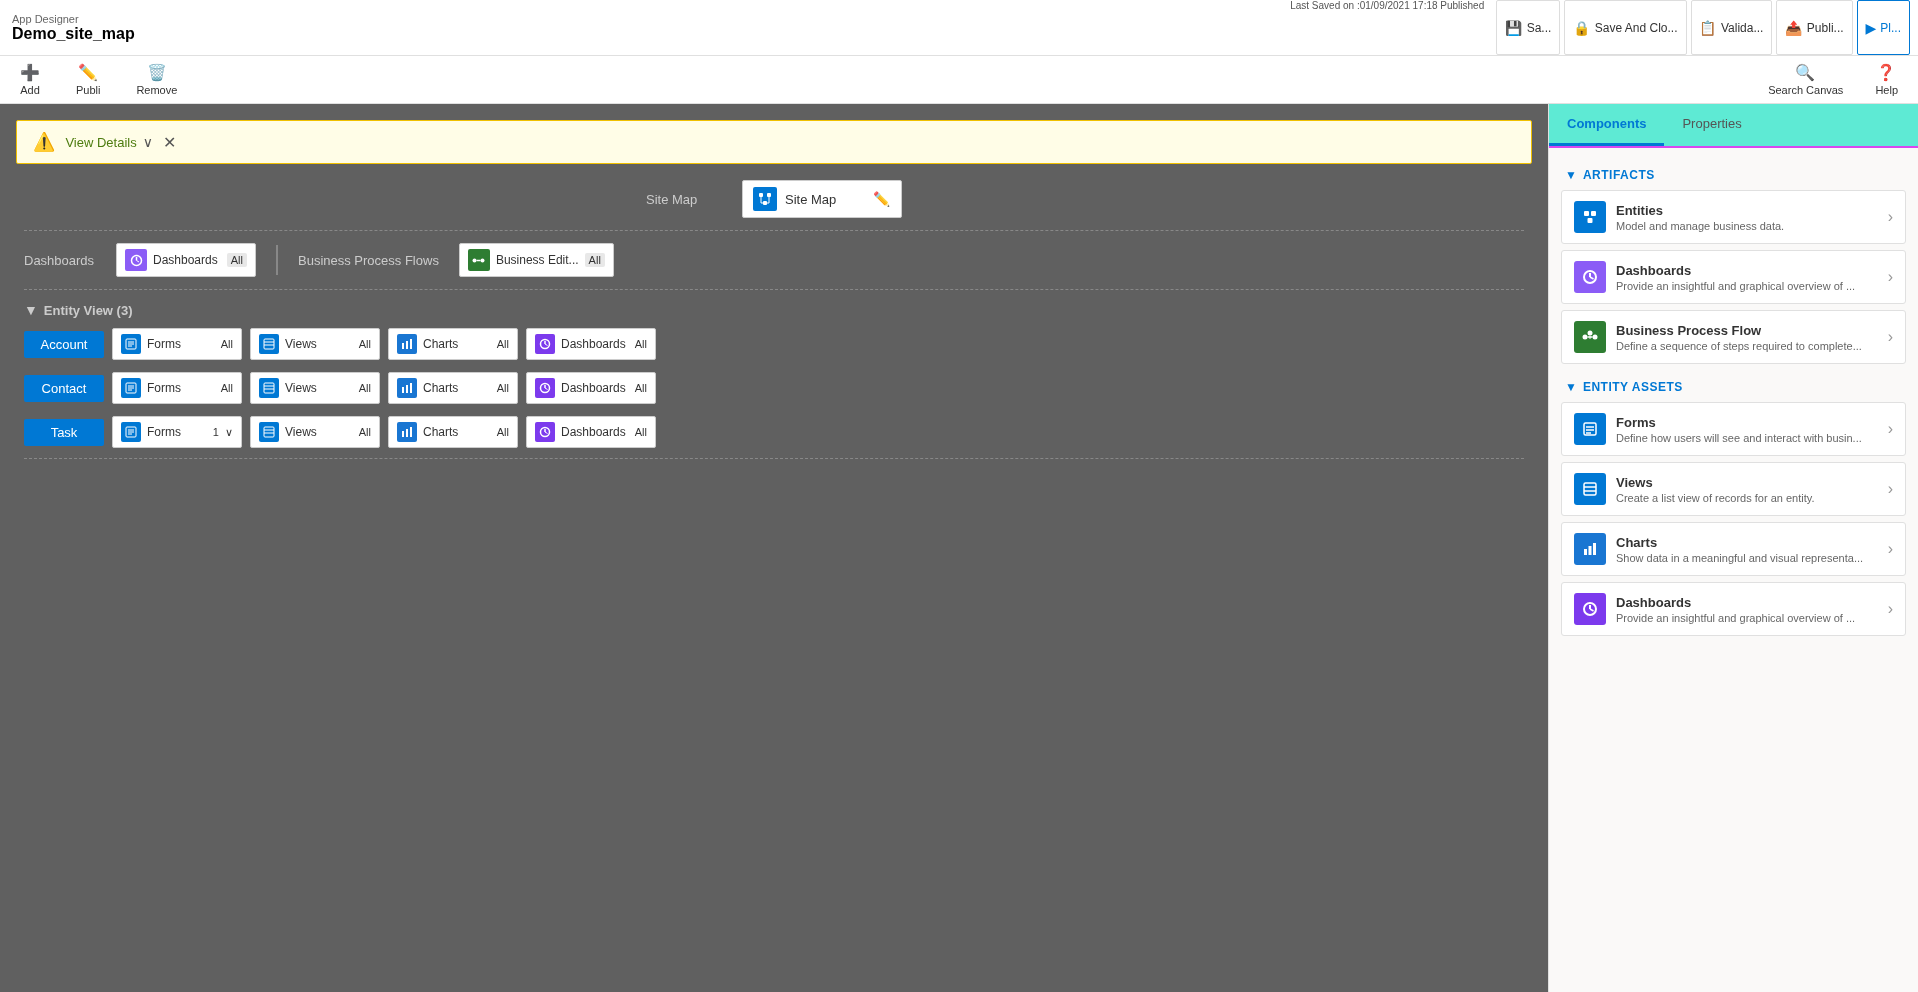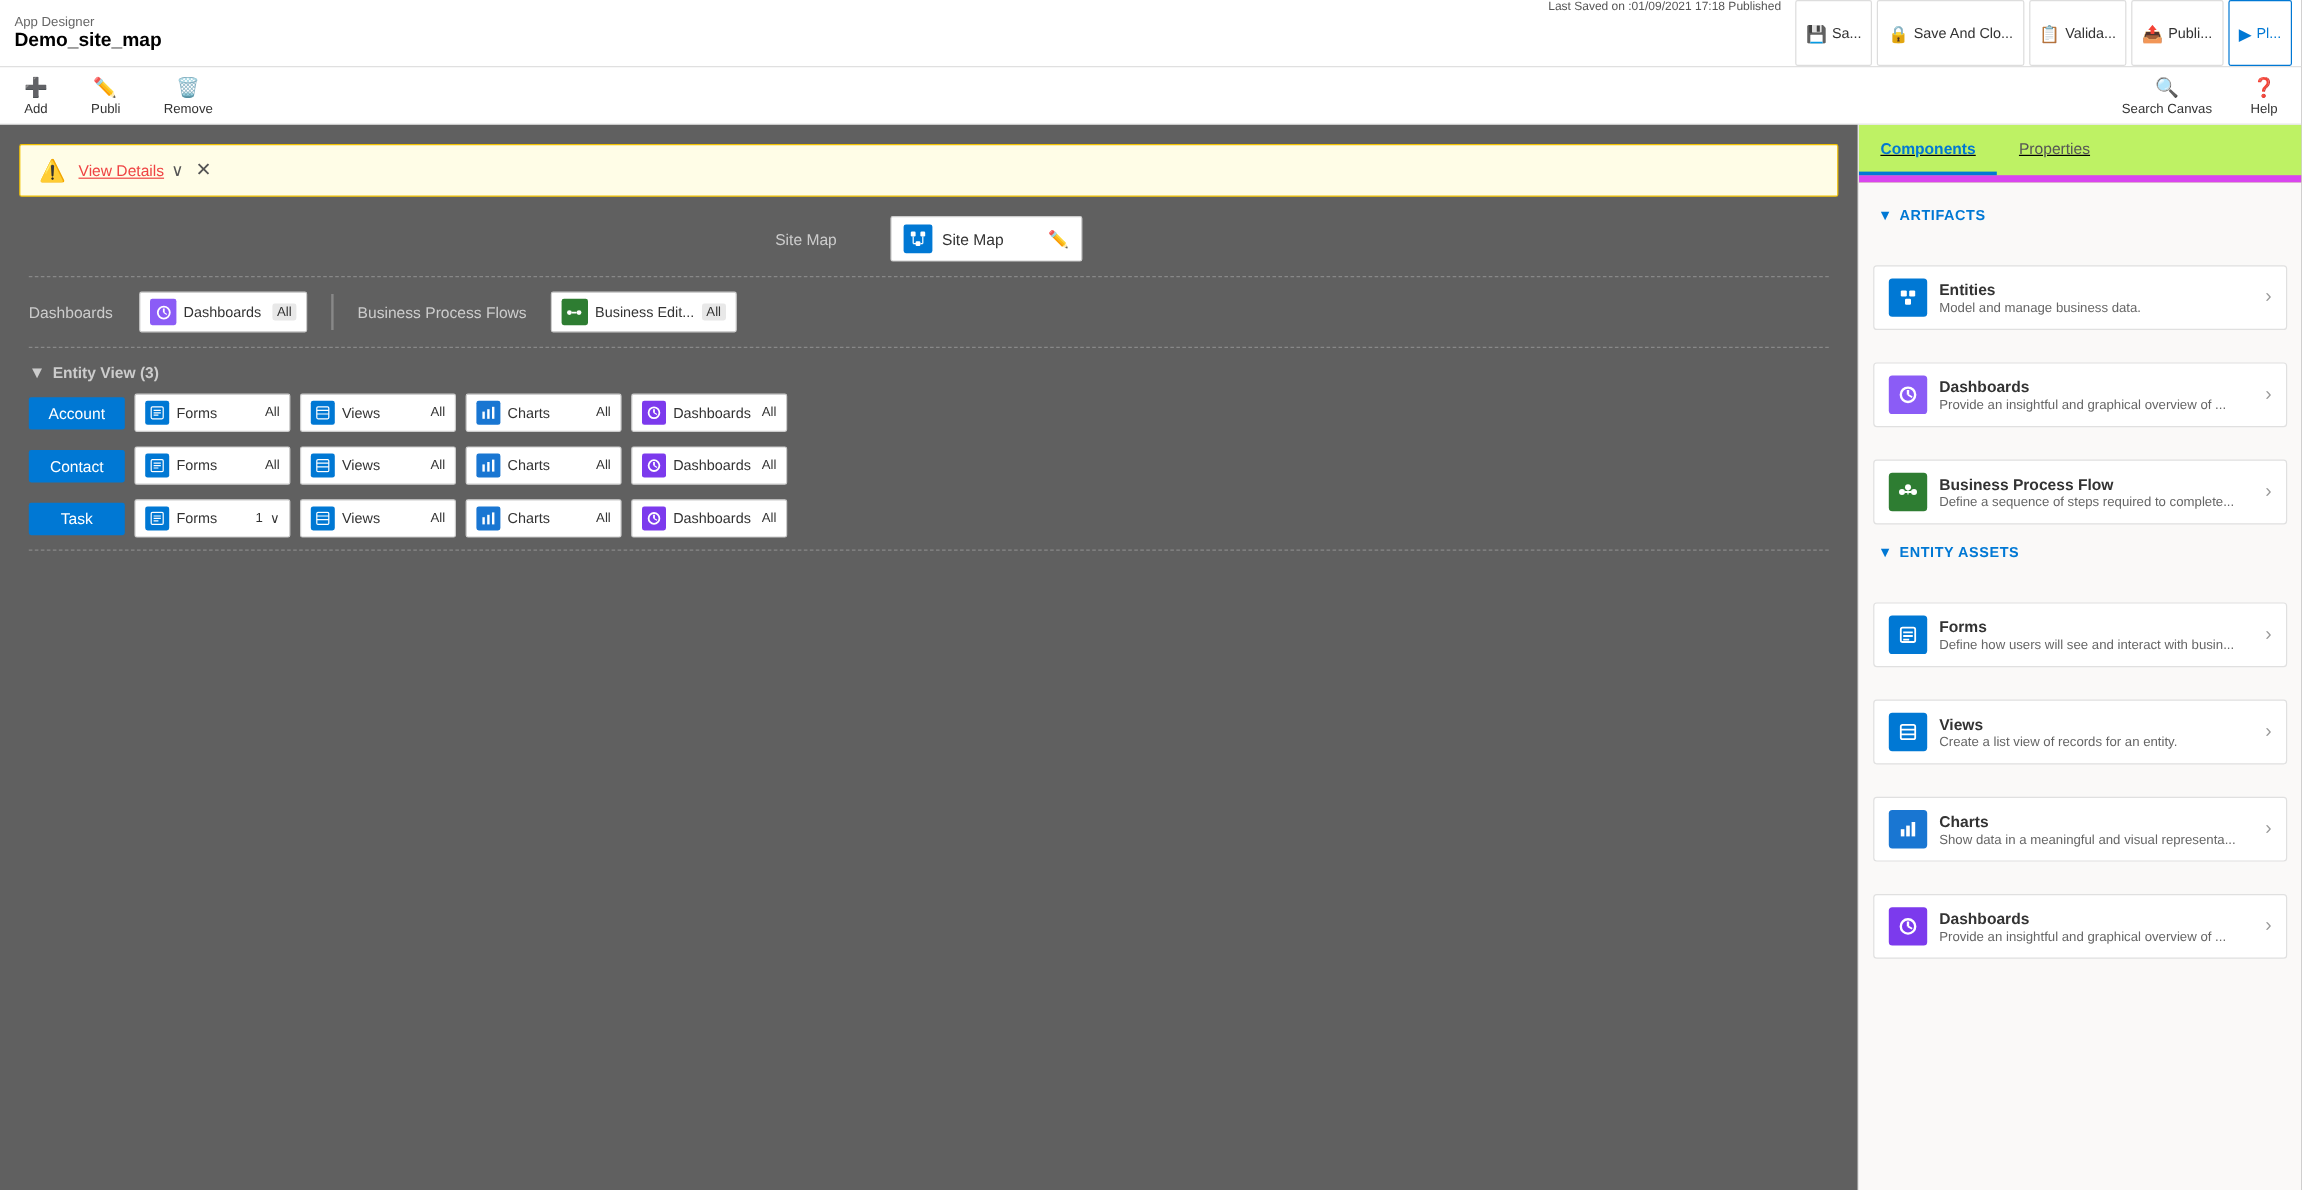--- a/index.html
+++ b/index.html
@@ -94,26 +94,25 @@
       margin: 8px 8px 0 8px;
       padding: 10px 16px;
       display: flex;
       align-items: center;
       gap: 10px;
       border-radius: 2px;
     }
     .warning-icon { color: #f0c000; font-size: 18px; }
     .warning-text { flex: 1; font-size: 13px; color: #333; }
     .view-details-btn {
-      color: #ef4444;
+      color: #4d7c0f;
       cursor: pointer;
       font-size: 13px;
       background: none;
       border: none;
-      text-decoration: underline;
     }
     .warning-actions { display: flex; align-items: center; gap: 6px; }
     .warning-chevron { cursor: pointer; font-size: 14px; color: #555; }
     .warning-close { cursor: pointer; font-size: 16px; color: #555; padding: 0 4px; }
 
     
     .main-layout {
       display: flex;
       height: calc(992px - 56px - 48px);
     }
@@ -286,23 +285,22 @@
     .right-panel {
       width: 370px;
       background: #faf9f8;
       border-left: 1px solid #e0e0e0;
       display: flex;
       flex-direction: column;
       overflow-y: auto;
     }
     .panel-tabs {
       display: flex;
-      border-bottom: 6px solid #d946ef;
-      background: #bef264;
-      text-decoration: underline;
+      border-bottom: 2px solid #d946ef;
+      background: #5eead4;
     }
     .panel-tab {
       padding: 12px 18px;
       font-size: 13px;
       cursor: pointer;
       color: #555;
       border-bottom: 3px solid transparent;
     }
     .panel-tab.active {
       color: #0078d4;
@@ -325,21 +323,20 @@
     .component-list-item {
       background: #fff;
       border: 1px solid #e0e0e0;
       border-radius: 3px;
       display: flex;
       align-items: center;
       gap: 10px;
       padding: 10px 12px;
       margin-bottom: 6px;
       cursor: pointer;
-      margin-top: 27px;
     }
     .comp-icon {
       width: 32px;
       height: 32px;
       border-radius: 3px;
       display: flex;
       align-items: center;
       justify-content: center;
       color: #fff;
       font-size: 16px;

